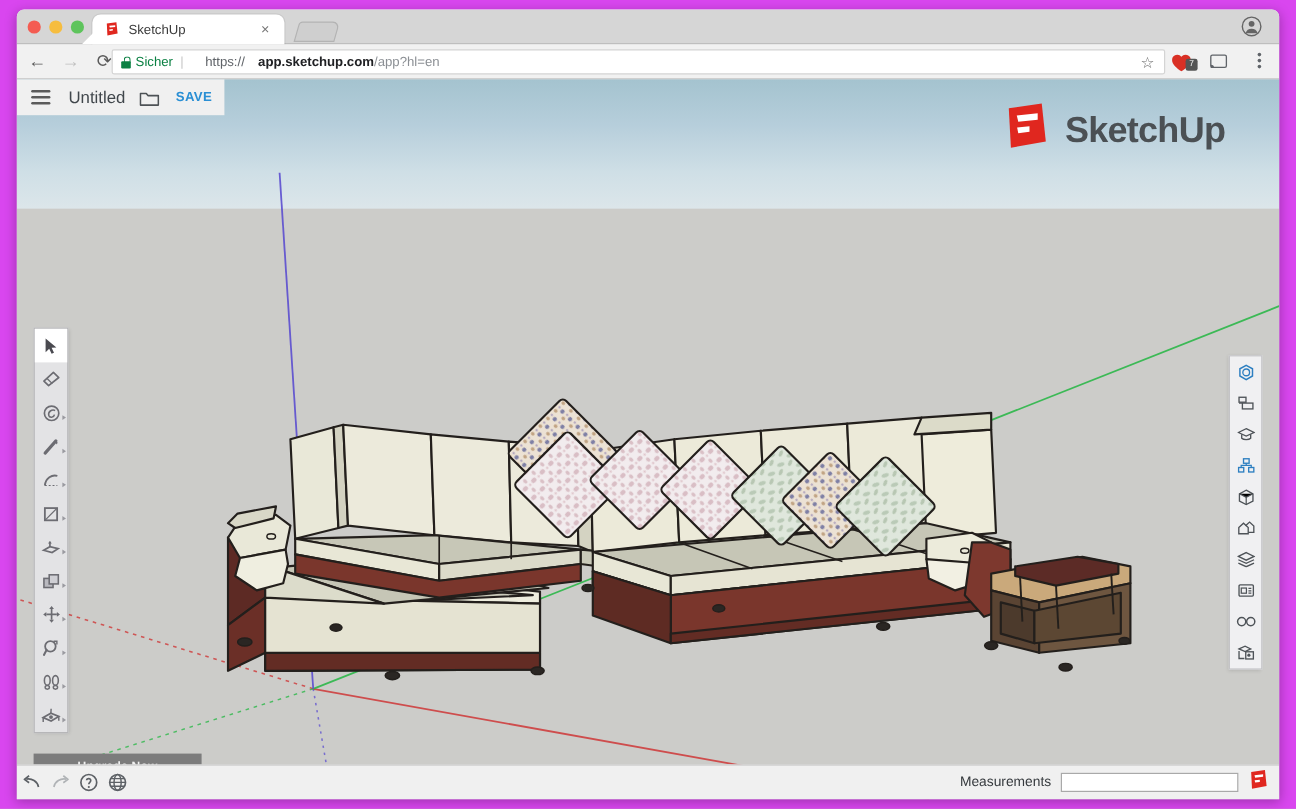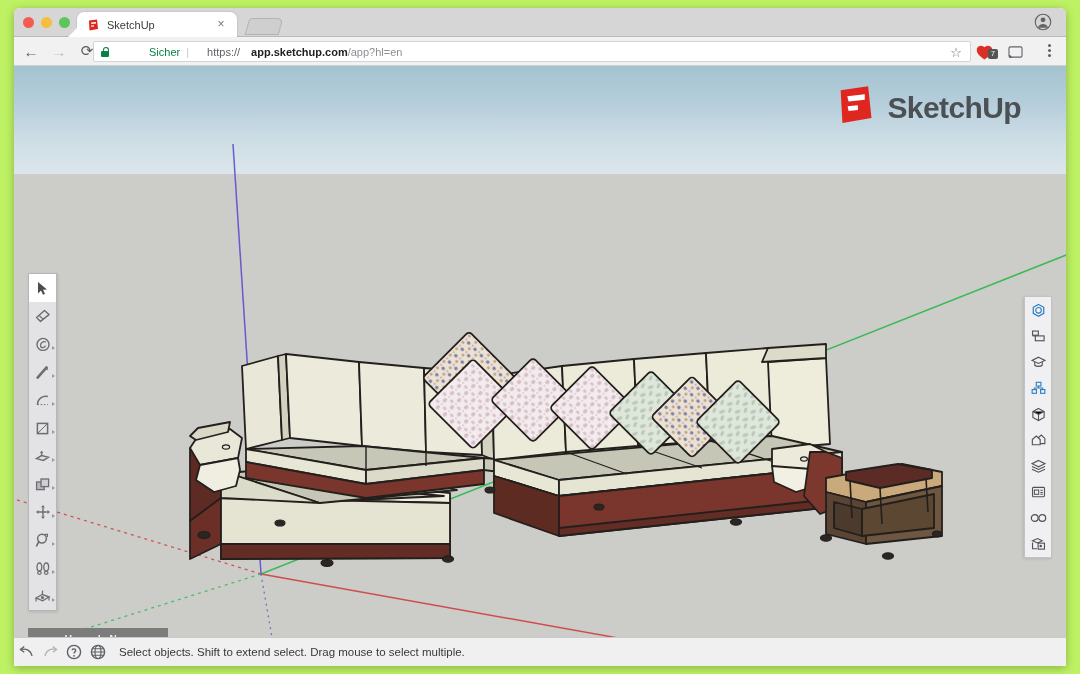--- a/index.html
+++ b/index.html
@@ -4,21 +4,21 @@
 <style>
   * { margin:0; padding:0; box-sizing:border-box; }
   html,body{
     width:1080px; height:674px; overflow:hidden;
     background:#b9b9b9;
     font-family:"Liberation Sans", sans-serif;
     -webkit-font-smoothing:antialiased;
   }
 
   
-  #desktop{ position:absolute; inset:0; background:#bef264;text-decoration:underline; }
+  #desktop{ position:absolute; inset:0; background:#d946ef;text-decoration:underline; }
 
   
   #browser{
     position:absolute; left:14px; top:8px; width:1052px; height:658px;
     background:#fff; border-radius:6px 6px 0 0;
     box-shadow:0 2px 10px rgba(0,0,0,.28);
     overflow:hidden;
   }
 
   
@@ -81,21 +81,21 @@
     width:8px; height:10px; position:relative; margin-right:4px; flex:0 0 8px;
   }
   .lock:before{
     content:""; position:absolute; left:0; bottom:0; width:8px; height:6px;
     background:#0b8043; border-radius:1px;
   }
   .lock:after{
     content:""; position:absolute; left:2px; top:0; width:4px; height:5px;
     border:1.4px solid #0b8043; border-bottom:none; border-radius:3px 3px 0 0;
   }
-  .secure{ color:#0b8043; font-size:11px;margin-left:36px; }
+  .secure{ color:#0b8043; font-size:11px; }
   .usep{ color:#c8c8c8; margin:0 6px; }
   .u-scheme{ color:#5f6368;padding-left:12px; }
   .u-host{ color:#202124; font-weight:bold;padding-left:11px; }
   .u-path{ color:#8b8f94; }
   #star{ position:absolute; right:104px; top:8px; font-size:13px; color:#6e6e6e; }
   #ext-badge{
     position:absolute; right:72px; top:6px; width:19px; height:18px;
   }
   #ext-count{
     position:absolute; right:68px; top:12px;
@@ -436,20 +436,36 @@
                 </g>
                 <g transform="translate(724,356) rotate(45)">
                   <rect x="-30" y="-30" width="60" height="60" rx="4" fill="url(#pat-green)"></rect>
                 </g>
               </g>
             </g>
           </svg>
         </div>
       </div>
 
+      <div id="appbar">
+        <div id="appbar-left">
+          <span id="hamburger">
+              <i></i>
+              <i></i>
+              <i></i>
+            </span>
+          <span id="doc-title">Untitled</span>
+          <span id="folder-icon">
+            <svg width="17" height="14" viewBox="0 0 18 15">
+              <path d="M1 13.5V3.2h5.2l1.5 1.8H17v8.5z" fill="none" stroke="#4d5256" stroke-width="1.4" stroke-linejoin="round"></path>
+            </svg>
+          </span>
+          <span id="save-btn">SAVE</span>
+        </div>
+      </div>
 
       <div id="tools">
         <div class="tool active">
           <svg width="13" height="15" viewBox="0 0 13 15">
               <path d="M2 1 L2 12.5 L5 9.6 L7 13.8 L9 12.9 L7 8.8 L11 8.6 Z" fill="#4a4a50"></path>
             </svg>
         </div>
         <div class="tool">
           <svg width="16" height="14" viewBox="0 0 16 14">
               <path d="M5.5 12.4 L1.6 8.6 L9.5 1.4 L14 5.6 Z" fill="none" stroke="#6c6c72" stroke-width="1.4" stroke-linejoin="round"></path>
@@ -625,19 +641,29 @@
               <circle cx="8" cy="11.8" r=".9" fill="#5d6166"></circle>
             </svg>
         </span>
         <span class="sbtn">
           <svg width="16" height="16" viewBox="0 0 16 16">
               <circle cx="8" cy="8" r="6.6" fill="none" stroke="#5d6166" stroke-width="1.4"></circle>
               <ellipse cx="8" cy="8" rx="3" ry="6.6" fill="none" stroke="#5d6166" stroke-width="1.2"></ellipse>
               <path d="M1.6 8 H14.4 M2.6 4.8 H13.4 M2.6 11.2 H13.4" stroke="#5d6166" stroke-width="1.1"></path>
             </svg>
         </span>
-        <span id="status-text">Select objects. Shift to extend select. Drag mouse to select multiple.</span>
-
+
+        <span id="meas-wrap">
+          <span id="meas-label">Measurements</span>
+          <input id="meas-input" placeholder="" style="">
+          <span>
+            <svg width="18" height="18" viewBox="0 0 26 26">
+              <path d="M3.8 3.4 L20.4 1 L22.4 20.2 L4.8 23.4 Z" fill="#e0271f"></path>
+              <path d="M7.8 7.2 L18.2 6 L18.2 9.2 L8.6 10.3 Z" fill="#fff"></path>
+              <path d="M8 13.3 L14.2 12.6 L14.2 15.4 L8.6 16.1 Z" fill="#fff"></path>
+            </svg>
+          </span>
+        </span>
       </div>
 
     </div>
   </div>
 </div>
 
 </body></html>

